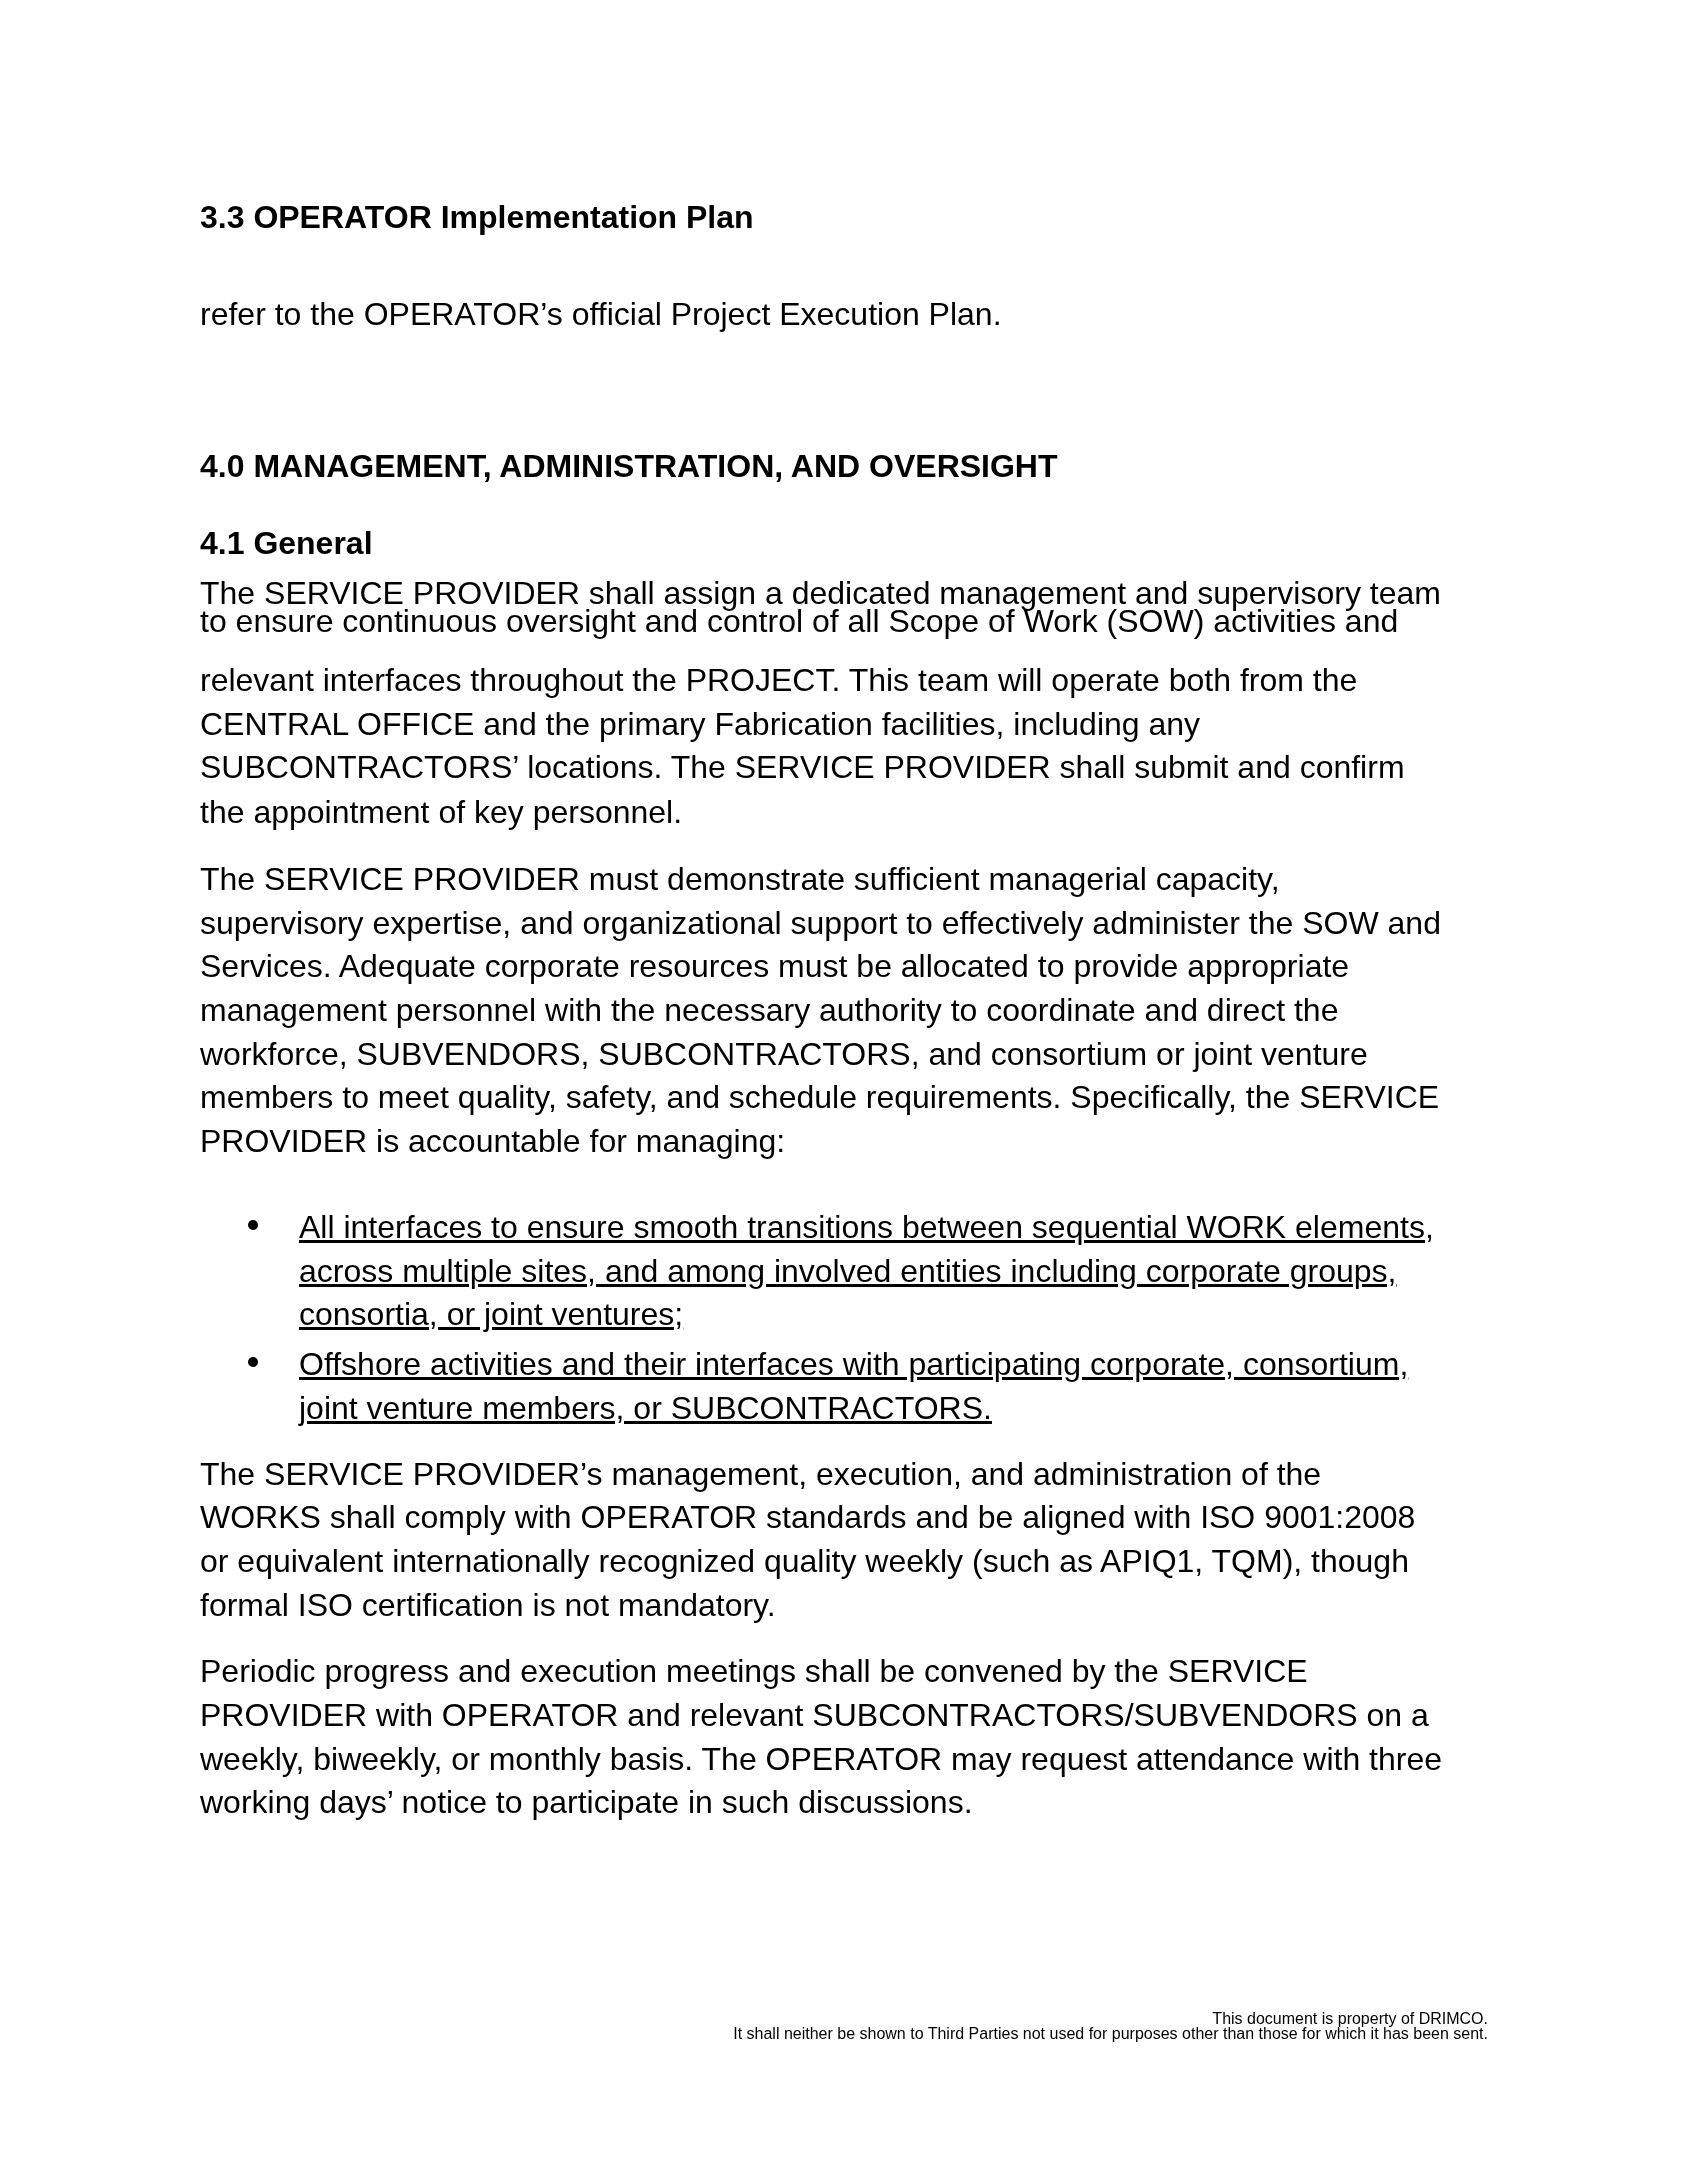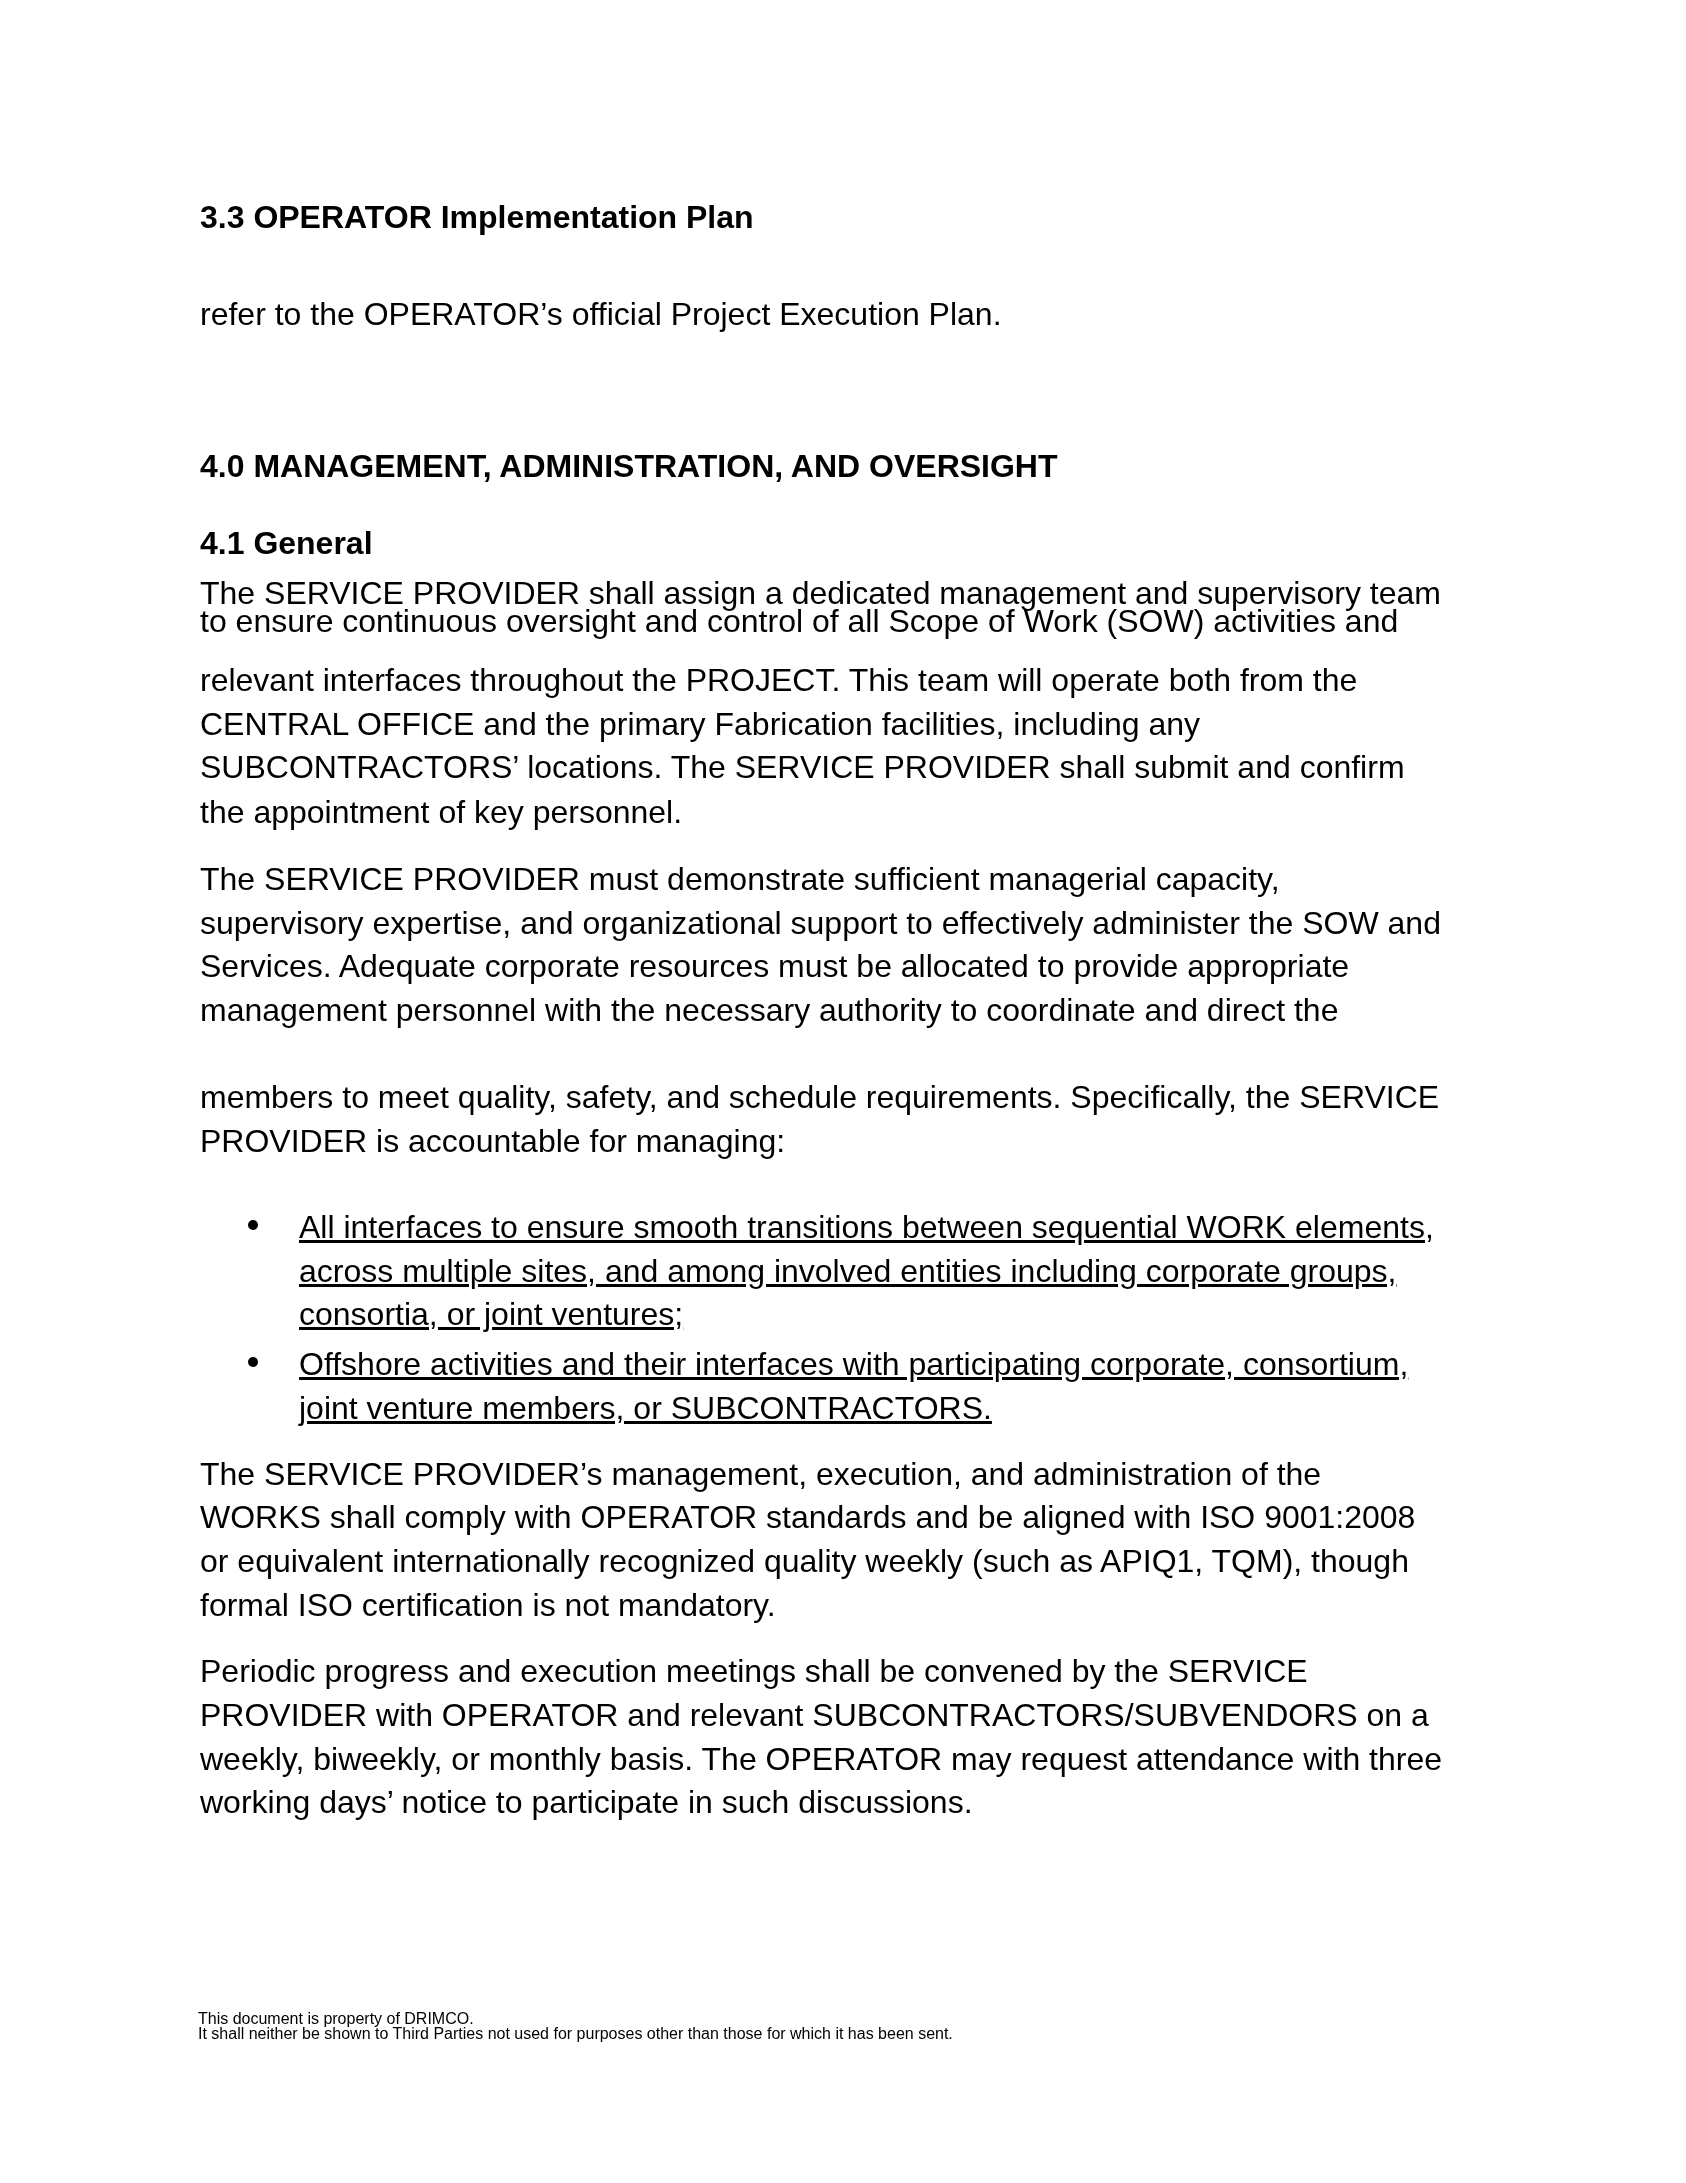--- a/index.html
+++ b/index.html
@@ -4,21 +4,21 @@
 <style>
   html, body { margin: 0; padding: 0; background: #ffffff; }
   body { width: 1687px; height: 2183px; position: relative; overflow: hidden;
          font-family: "Liberation Sans", sans-serif; color: #000000; }
   .page { position: absolute; left: 0; top: 0; width: 1687px; height: 2183px; background: #ffffff; }
   .ln { position: absolute; left: 200px; white-space: pre; font-size: 32px; line-height: 32px; }
   .h { font-weight: bold; }
   .bl { left: 299px; text-decoration: underline; }
   .bullet { position: absolute; left: 247px; width: 14.6px; height: 14.6px; font-size: 32px; line-height: 32px; }
   .bullet::before { content: ""; position: absolute; left: 1.3px; top: -9.3px; width: 10px; height: 10px; border-radius: 50%; background: #000; }
-  .foot { position: absolute; left: 198px; width: 1290px; text-align: left; font-size: 16px; line-height: 16px; white-space: pre; }
+  .foot { position: absolute; left: 198px; width: 1290px; text-align: right; font-size: 16px; line-height: 16px; white-space: pre; }
 </style>
 </head>
 <body>
 
 <div class="page">
 
   <div class="ln h" style="top:201px">3.3 OPERATOR Implementation Plan</div>
   <div class="ln" style="top:298px">refer to the OPERATOR’s official Project Execution Plan.</div>
 
   <div class="ln h" style="top:450px">4.0 MANAGEMENT, ADMINISTRATION, AND OVERSIGHT</div>
@@ -29,20 +29,21 @@
   <div class="ln" style="top:605px">to ensure continuous oversight and control of all Scope of Work (SOW) activities and</div>
   <div class="ln" style="top:664px">relevant interfaces throughout the PROJECT. This team will operate both from the</div>
   <div class="ln" style="top:708px">CENTRAL OFFICE and the primary Fabrication facilities, including any</div>
   <div class="ln" style="top:751px">SUBCONTRACTORS’ locations. The SERVICE PROVIDER shall submit and confirm</div>
   <div class="ln" style="top:796px">the appointment of key personnel.</div>
 
   <div class="ln" style="top:863px">The SERVICE PROVIDER must demonstrate sufficient managerial capacity,</div>
   <div class="ln" style="top:907px">supervisory expertise, and organizational support to effectively administer the SOW and</div>
   <div class="ln" style="top:950px">Services. Adequate corporate resources must be allocated to provide appropriate</div>
   <div class="ln" style="top:994px">management personnel with the necessary authority to coordinate and direct the</div>
+  <div class="ln" style="top:1038px">workforce, SUBVENDORS, SUBCONTRACTORS, and consortium or joint venture</div>
   <div class="ln" style="top:1081px">members to meet quality, safety, and schedule requirements. Specifically, the SERVICE</div>
   <div class="ln" style="top:1125px">PROVIDER is accountable for managing:</div>
 
   <div>
     <div>
       <span class="bullet" style="top:1229px"></span>
       <div class="ln bl" style="top:1211px">All interfaces to ensure smooth transitions between sequential WORK elements,</div>
       <div class="ln bl" style="top:1255px">across multiple sites, and among involved entities including corporate groups,</div>
       <div class="ln bl" style="top:1298px">consortia, or joint ventures;</div>
     </div>

